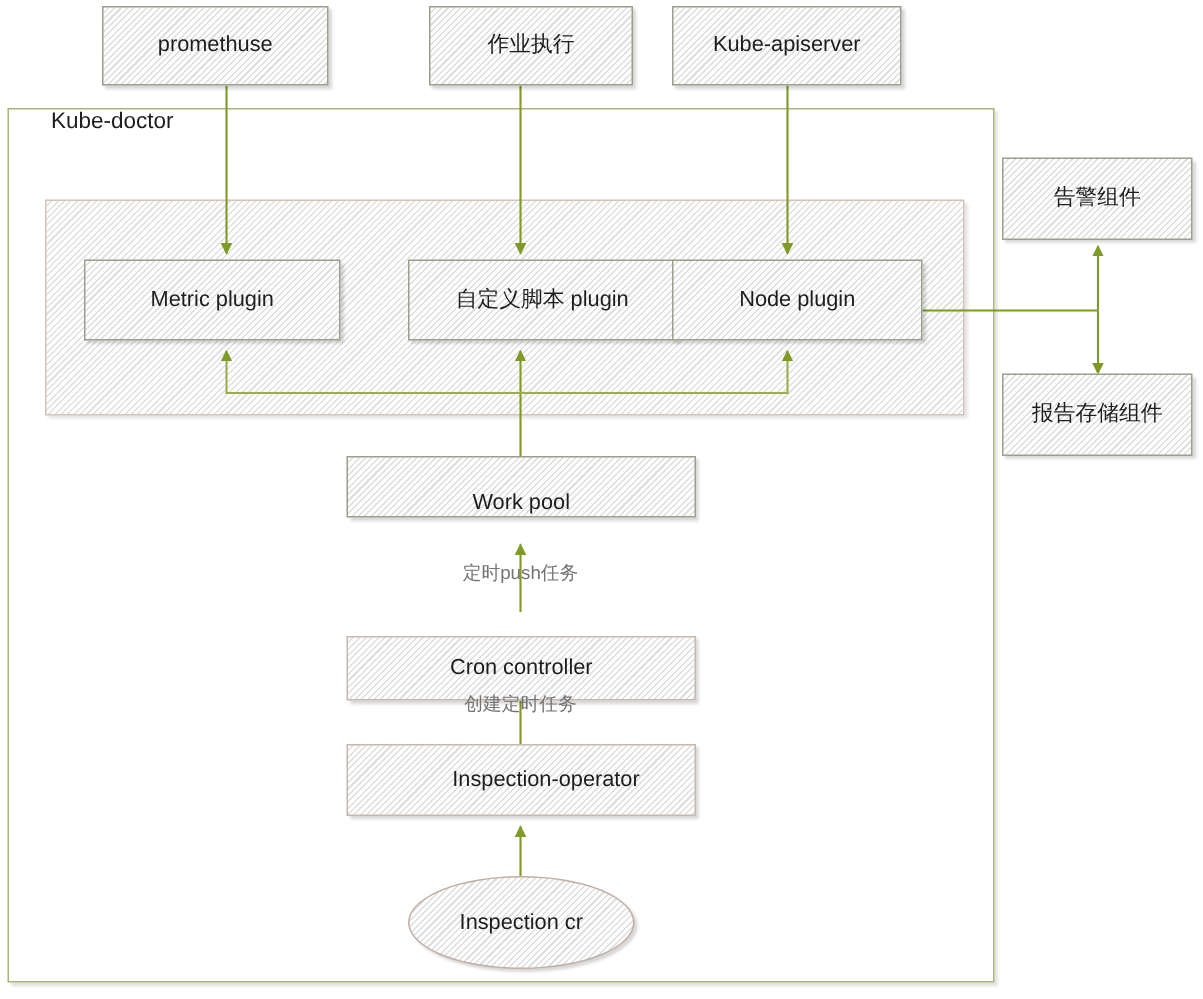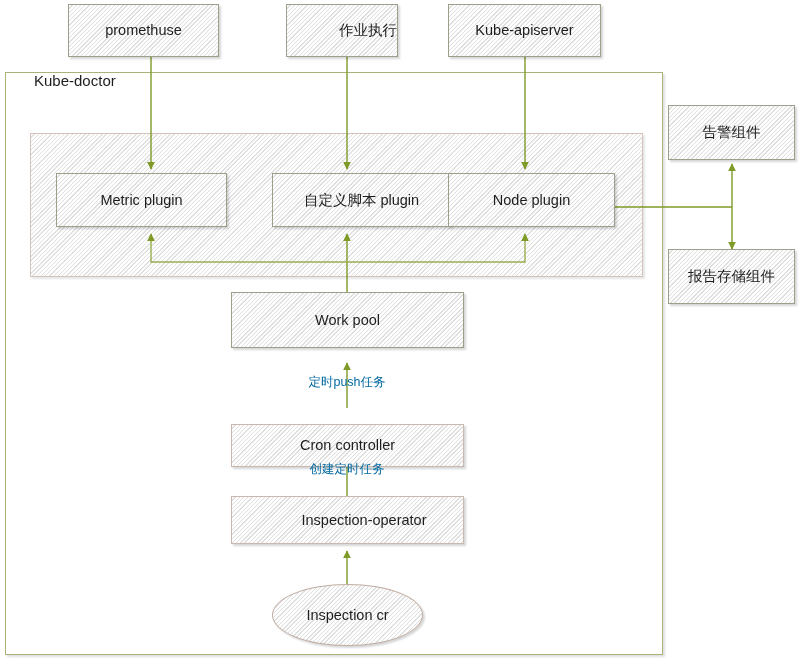--- a/index.html
+++ b/index.html
@@ -80,21 +80,21 @@
     position: absolute;
     left: 0; top: 0;
     width: 802px;
     height: 666px;
     z-index: 4;
     pointer-events: none;
   }
   .edge-label {
     position: absolute;
     font-size: 12.5px;
-    color: #0369a1;
+    color: #737373;
     white-space: nowrap;
     z-index: 6;
     text-align: center;
   }
 </style>
 </head>
 <body>
 
 <div id="canvas">
 
@@ -127,21 +127,21 @@
     <path d="M 347 408 L 347 363" stroke="#7f9a27" stroke-width="1.4" fill="none" marker-end="url(#arrow)"></path>
 
     <path d="M 347 496 L 347 451" stroke="#7f9a27" stroke-width="1.4" fill="none" marker-end="url(#arrow)"></path>
 
     <path d="M 347 584 L 347 551" stroke="#7f9a27" stroke-width="1.4" fill="none" marker-end="url(#arrow)"></path>
   </svg>
 
   <div class="node b-gray" style="left:68px; top:4px; width:151px; height:53px;">
     <span>promethuse</span>
   </div>
-  <div class="node b-gray" style="left:286px; top:4px; width:112px; height:53px;justify-content:flex-end;">
+  <div class="node b-gray" style="left:286px; top:4px; width:136px; height:53px;">
     <span>作业执行</span>
   </div>
   <div class="node b-gray" style="left:448px; top:4px; width:153px; height:53px;">
     <span>Kube-apiserver</span>
   </div>
 
   <div class="node b-gray" style="left:56px; top:173px; width:171px; height:54px;">
     <span>Metric plugin</span>
   </div>
   <div class="node b-gray" style="left:272px; top:173px; width:179px; height:54px;">
@@ -151,21 +151,21 @@
     <span>Node plugin</span>
   </div>
 
   <div class="node b-gray" style="left:668px; top:105px; width:127px; height:55px;">
     <span>告警组件</span>
   </div>
   <div class="node b-gray" style="left:668px; top:249px; width:127px; height:55px;">
     <span>报告存储组件</span>
   </div>
 
-  <div class="node b-gray" style="left:231px; top:292px; width:233px; height:56px;">
+  <div class="node b-gray" style="left:231px; top:304px; width:233px; height:41px;align-items:flex-end;">
     <span>Work pool</span>
   </div>
 
   <div class="edge-label" style="left:247px; top:374px; width:200px;">定时push任务</div>
 
   <div class="node b-tan" style="left:231px; top:408px; width:233px; height:43px;margin-top:16px;">
     <span>Cron controller</span>
   </div>
 
   <div class="edge-label" style="left:247px; top:461px; width:200px;">创建定时任务</div>

